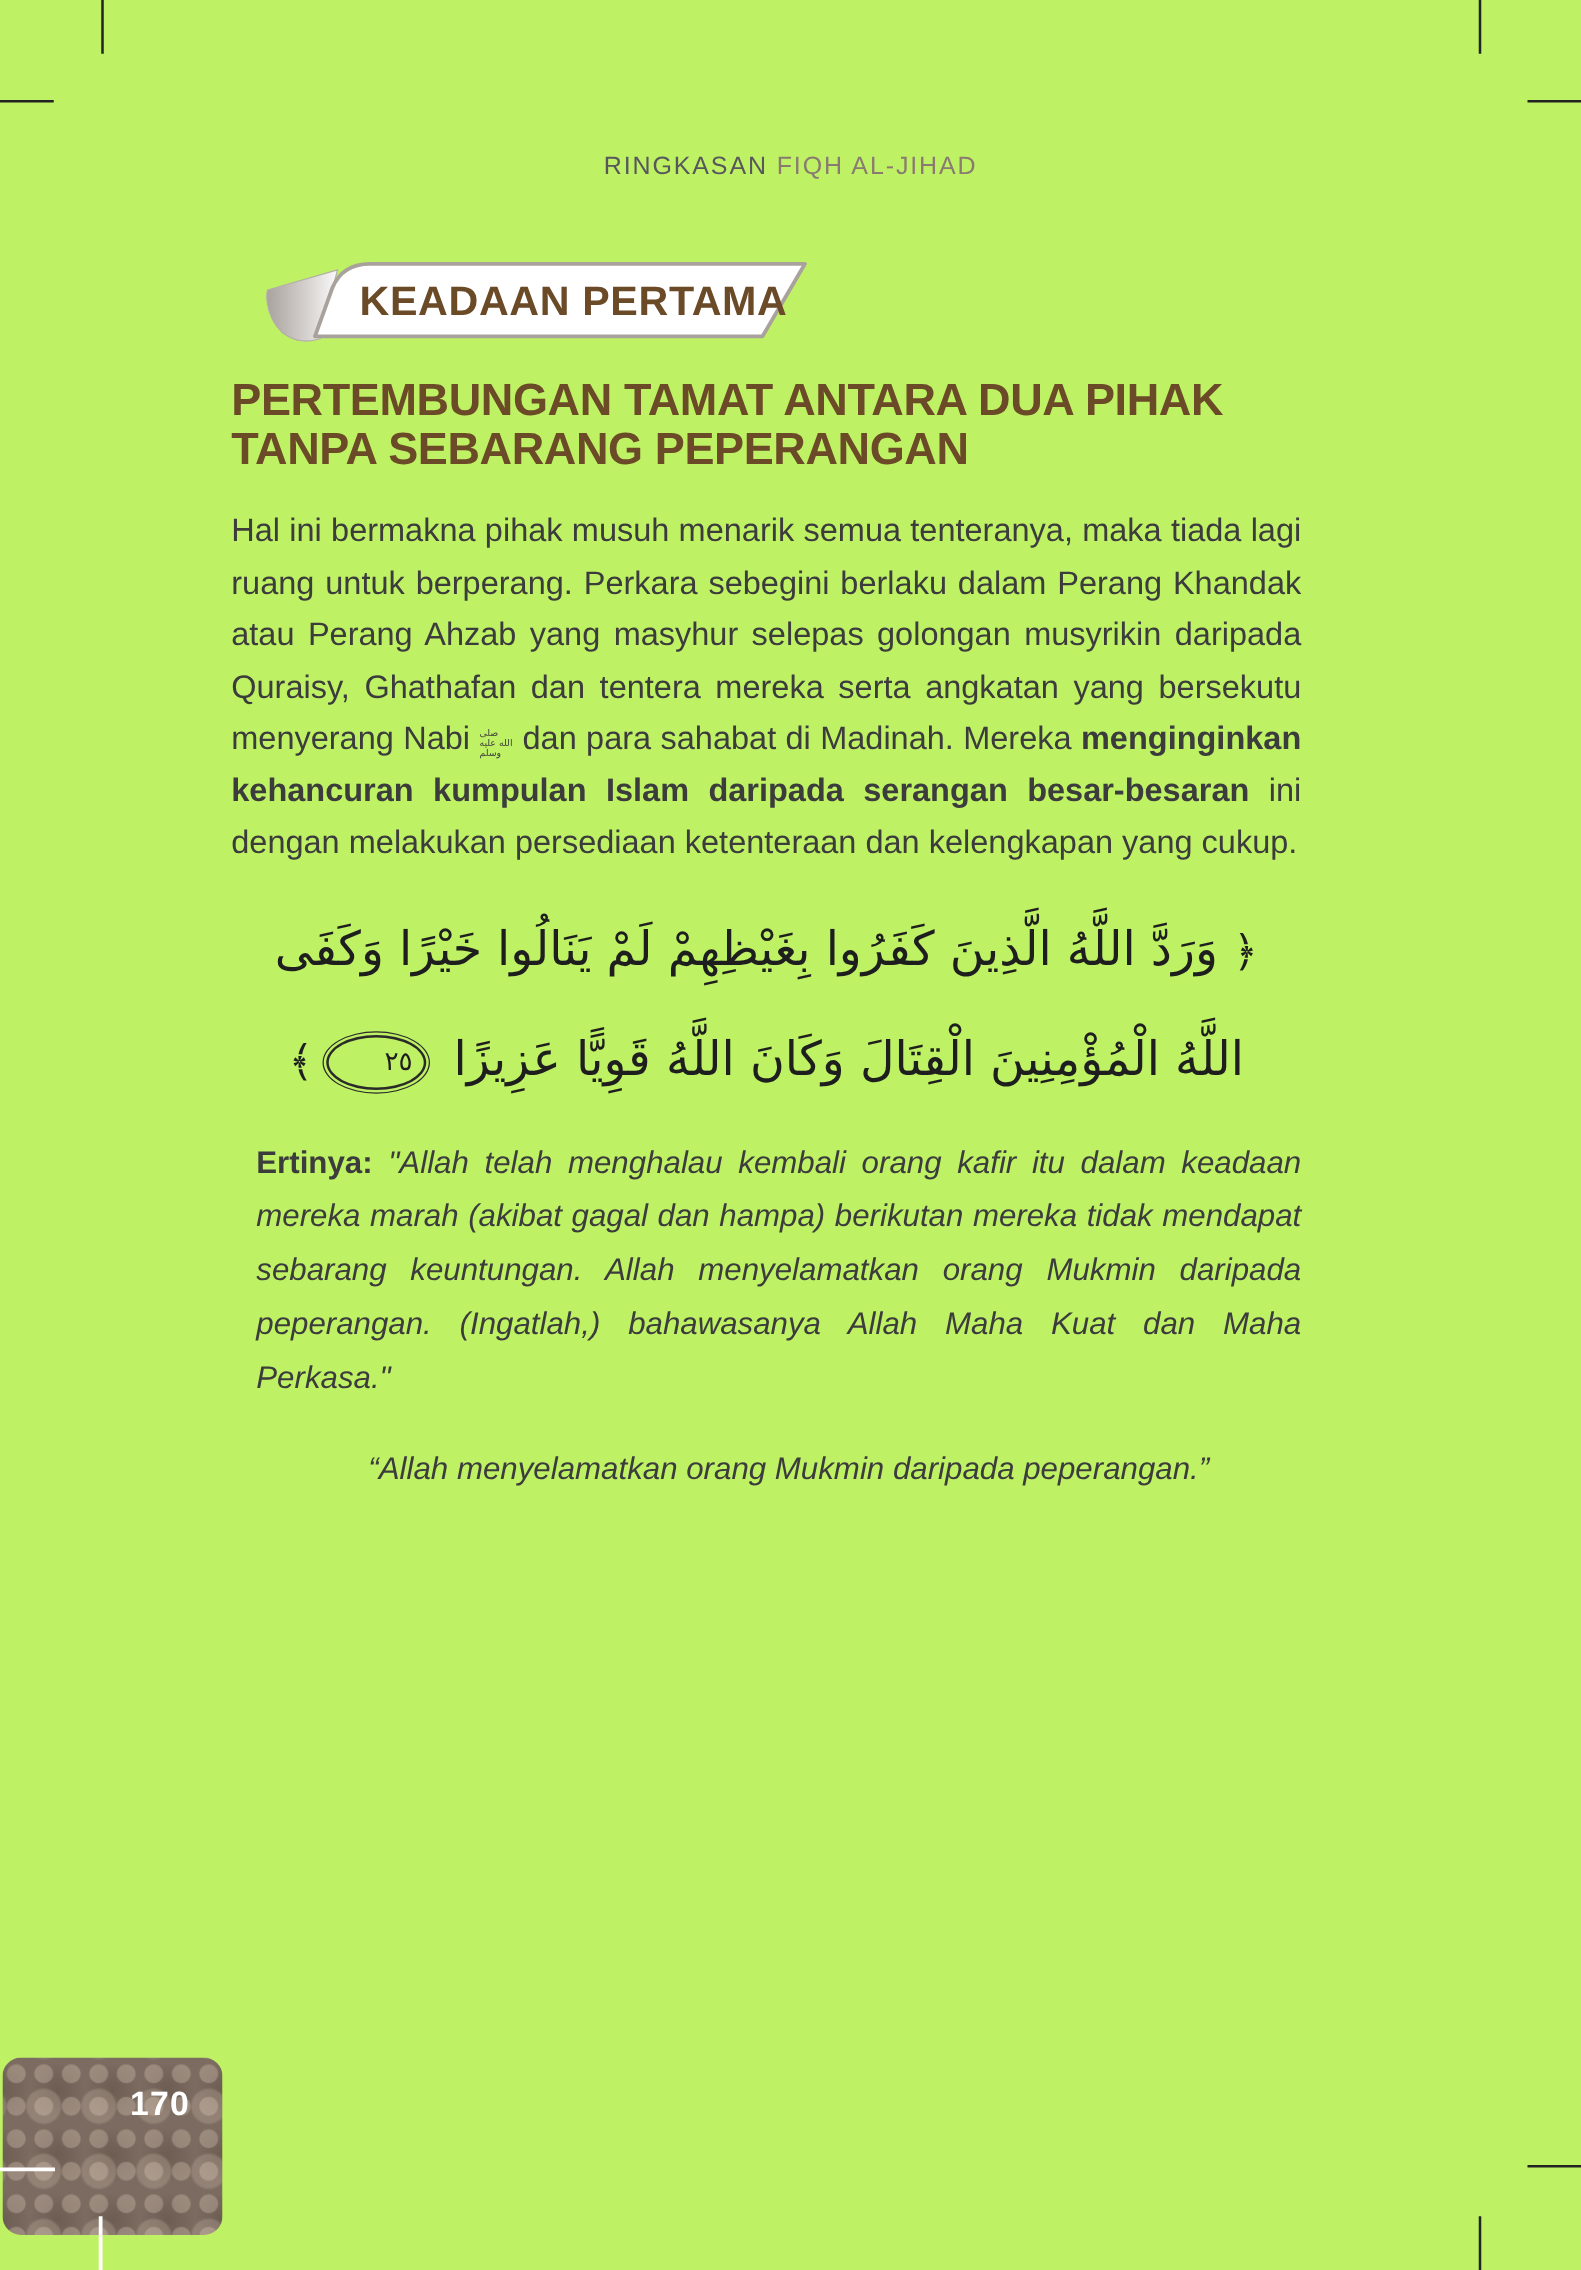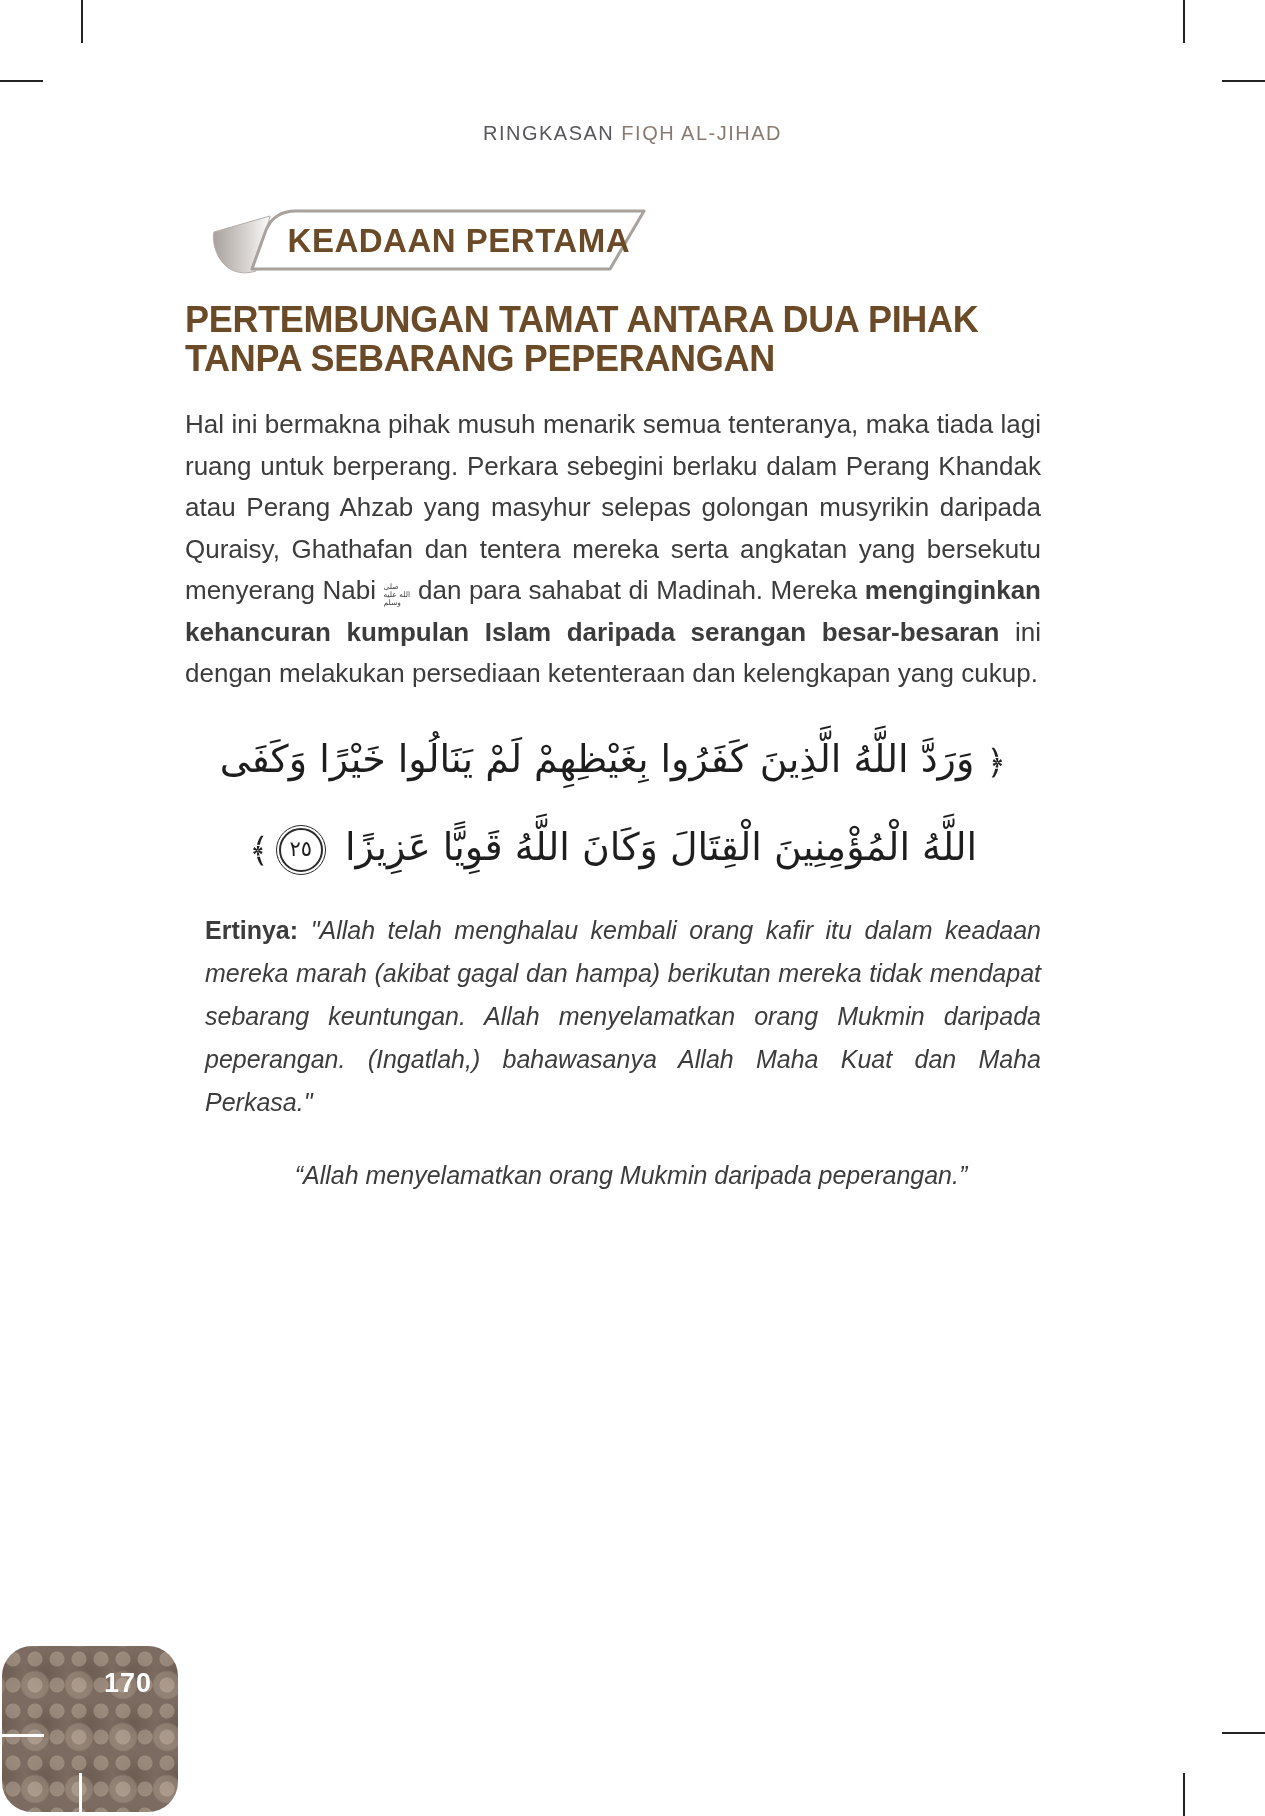--- a/index.html
+++ b/index.html
@@ -1,19 +1,19 @@
 <!DOCTYPE html>
 <html><head>
 <meta charset="utf-8">
 <style>
   html,body{margin:0;padding:0;background:#e9e9e9;}
   .page{
     position:relative;
     width:1265px;height:1816px;
-    background:#ffffff;
+    background:#bef264;
     margin:0 auto;
     overflow:hidden;
     font-family:"Liberation Sans", sans-serif;
     color:#3c3c3c;
   }
 
   
   .crop{position:absolute;background:#232323;}
   .crop.v{width:2px;height:43px;}
   .crop.h{width:43px;height:2px;}
@@ -81,20 +81,21 @@
     padding:0 14px;
   }
   .ayah-circle{
     display:inline-flex;align-items:center;justify-content:center;
     width:40px;height:40px;
     border:2.5px solid #2a2a2a;border-radius:50%;
     outline:1.5px solid #2a2a2a;outline-offset:2px;
     font-size:21px;line-height:1;
     vertical-align:middle;
     margin:0 10px;
+    padding-left:36px;
   }
   .verse .ornament{font-size:34px;vertical-align:middle;}
 
   .translation{
     margin:0 0 30px 20px;
     font-size:25px;line-height:43px;
     text-align:justify;
   }
   .translation .label{font-style:normal;font-weight:bold;}
   .translation .text{font-style:italic;}
@@ -102,22 +103,22 @@
   .pull-quote{
     margin:10px 0 34px 36px;
     font-size:25px;line-height:43px;
     font-style:italic;
     text-align:center;
   }
 
   
   .page-box{
     position:absolute;left:2px;top:1646px;
-    width:176px;height:166px;
-    border-radius:30px;
+    width:176px;height:142px;
+    border-radius:15px;
     background-color:#7b6b60;
     background-image:
       radial-gradient(circle, rgba(229,211,192,0.30) 0px, rgba(229,211,192,0.30) 7px, rgba(229,211,192,0) 8px),
       radial-gradient(circle, rgba(229,211,192,0.22) 0px, rgba(229,211,192,0.22) 13px, rgba(229,211,192,0) 15px),
       radial-gradient(circle, rgba(56,42,33,0.22) 0px, rgba(56,42,33,0) 65%);
     background-size:22px 26px, 44px 52px, 44px 52px;
     background-position:0 0, 11px 13px, 22px 0;
     z-index:2;
   }
   .page-number{

